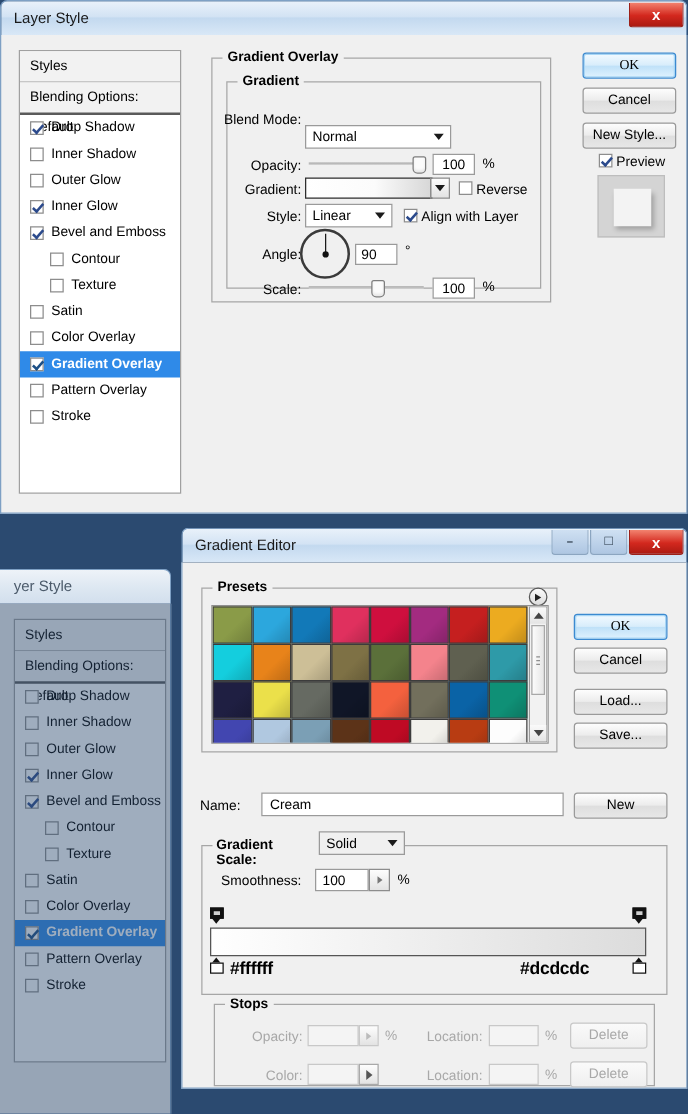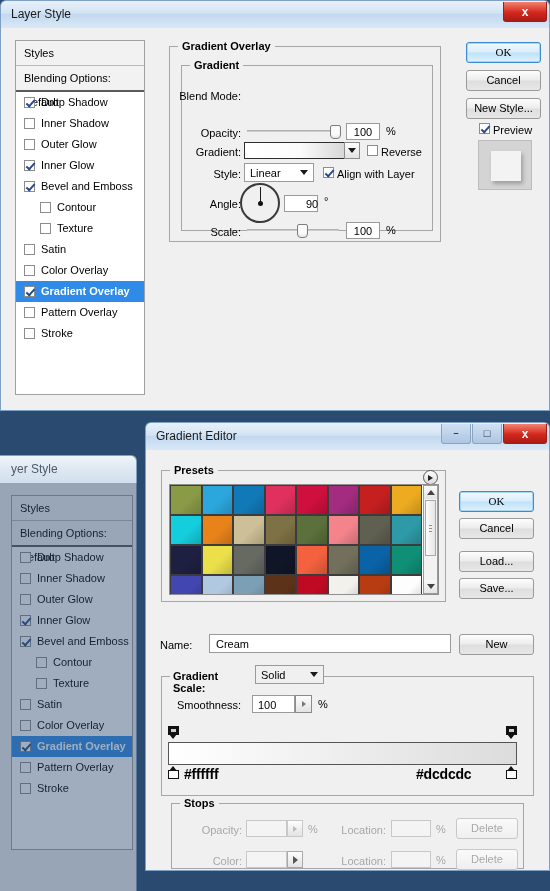--- a/index.html
+++ b/index.html
@@ -277,20 +277,26 @@
 
     <div class="group" style="left:168px;top:18px;width:272px;height:196px;">
       <div class="legend">Gradient Overlay</div>
     </div>
 
     <div class="group" style="left:180px;top:37px;width:252px;height:166px;">
       <div class="legend">Gradient</div>
     </div>
 
     <div class="lbl" style="left:174px;top:62px;width:66px;">Blend Mode:</div>
+    <div class="combo" style="left:243px;top:72px;width:117px;">
+      <div class="ctext">Normal</div>
+      <div class="carr">
+          <i class="tri-d"></i>
+        </div>
+    </div>
 
     <div class="lbl" style="left:174px;top:99px;width:66px;">Opacity:</div>
     <div class="slider" style="left:246px;top:97px;width:92px;">
       <div class="track"></div>
       <div class="knob" style="left:83px;"></div>
     </div>
     <div class="numbox" style="left:345px;top:95px;width:34px;">100</div>
     <div class="unit" style="left:385px;top:97px;">%</div>
 
     <div class="lbl" style="left:174px;top:118px;width:66px;">Gradient:</div>
@@ -309,21 +315,21 @@
         </div>
     </div>
     <div class="cb on" style="position:absolute;left:322px;top:139px;"></div>
     <div class="lbl" style="left:336px;top:140px;width:96px;text-align:left;">Align with Layer</div>
 
     <div class="lbl" style="left:174px;top:170px;width:66px;">Angle:</div>
     <div class="dial" style="left:239px;top:155px;">
       <div class="hand"></div>
       <div class="dot"></div>
     </div>
-    <div class="numbox" style="left:283px;top:167px;width:34px;text-align:left;padding-left:21px;">90</div>
+    <div class="numbox" style="left:283px;top:167px;width:34px;text-align:left;padding-left:4px;">90</div>
     <div class="unit" style="left:323px;top:167px;">°</div>
 
     <div class="lbl" style="left:174px;top:198px;width:66px;">Scale:</div>
     <div class="slider" style="left:246px;top:196px;width:92px;">
       <div class="track"></div>
       <div class="knob" style="left:50px;"></div>
     </div>
     <div class="numbox" style="left:345px;top:194px;width:34px;">100</div>
     <div class="unit" style="left:385px;top:196px;">%</div>
 

